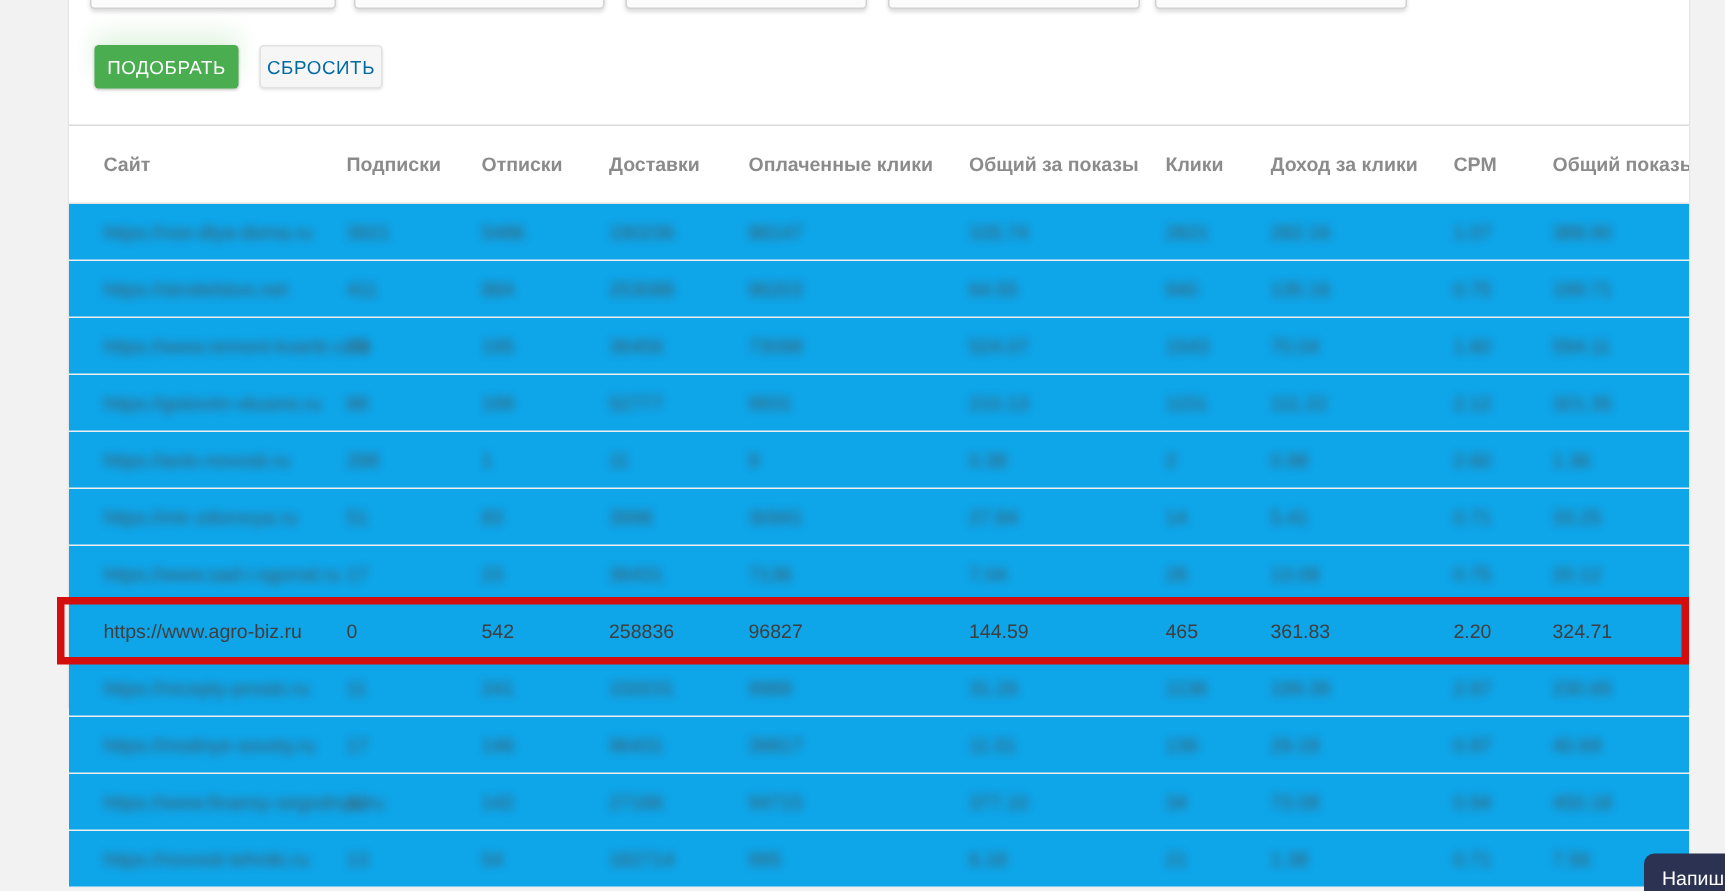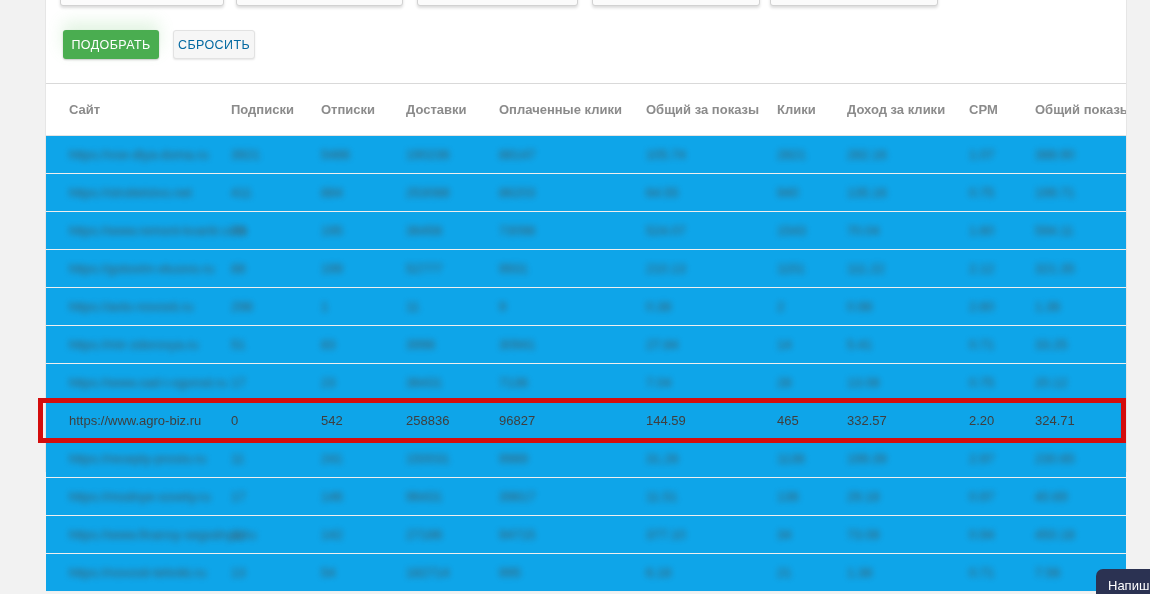--- a/index.html
+++ b/index.html
@@ -180,21 +180,21 @@
         <div class="td blurred">20.12</div>
       </div>
       <div class="tr">
         <div class="td">https://www.agro-biz.ru</div>
         <div class="td">0</div>
         <div class="td">542</div>
         <div class="td">258836</div>
         <div class="td">96827</div>
         <div class="td">144.59</div>
         <div class="td">465</div>
-        <div class="td">332.57</div>
+        <div class="td">361.83</div>
         <div class="td">2.20</div>
         <div class="td">324.71</div>
       </div>
       <div class="tr">
         <div class="td blurred">https://recepty-prosto.ru</div>
         <div class="td blurred">11</div>
         <div class="td blurred">241</div>
         <div class="td blurred">150031</div>
         <div class="td blurred">9989</div>
         <div class="td blurred">31.26</div>

